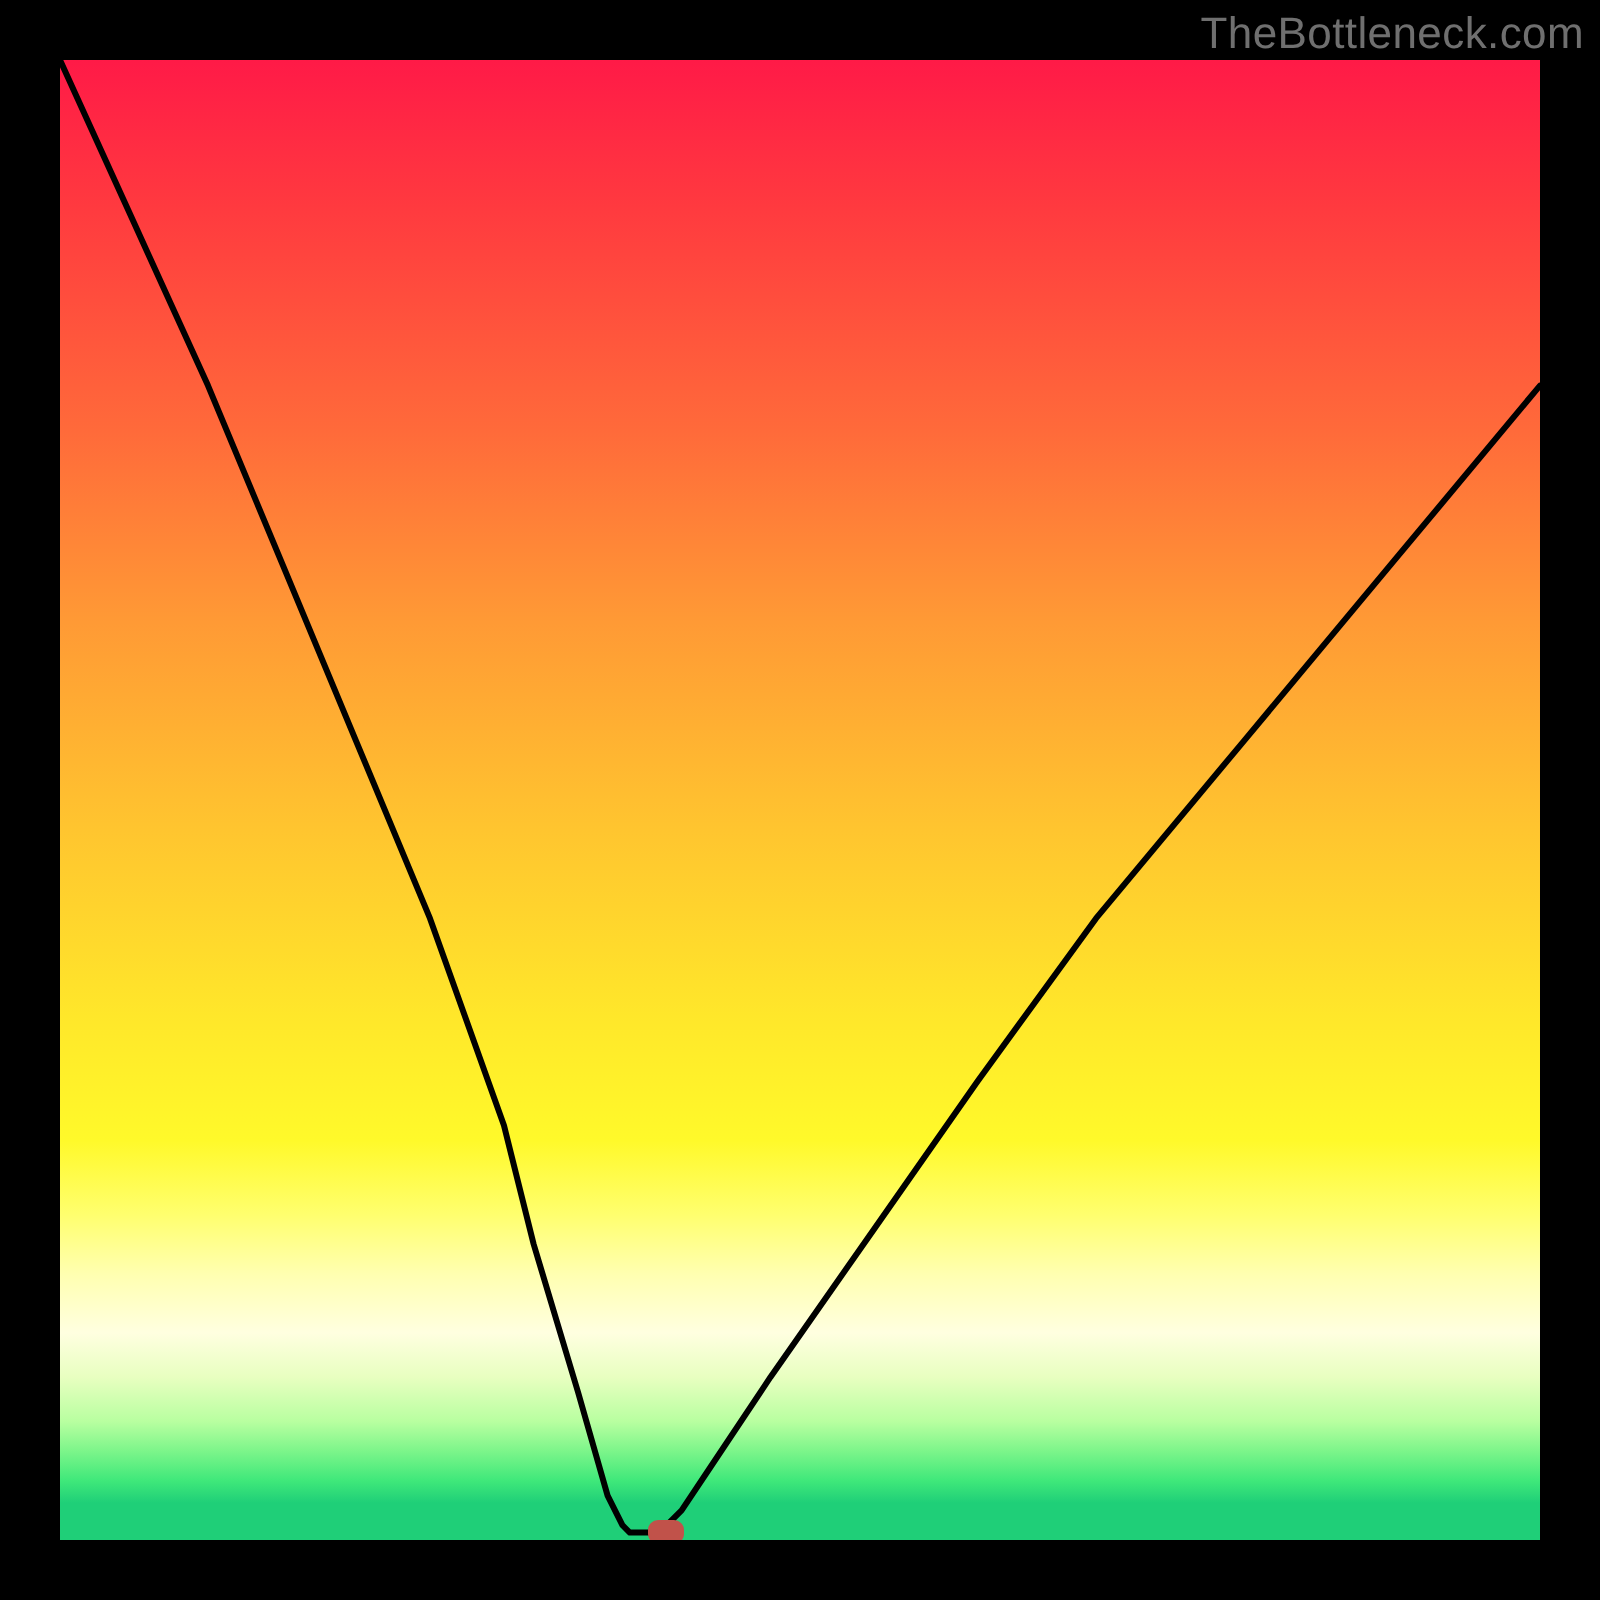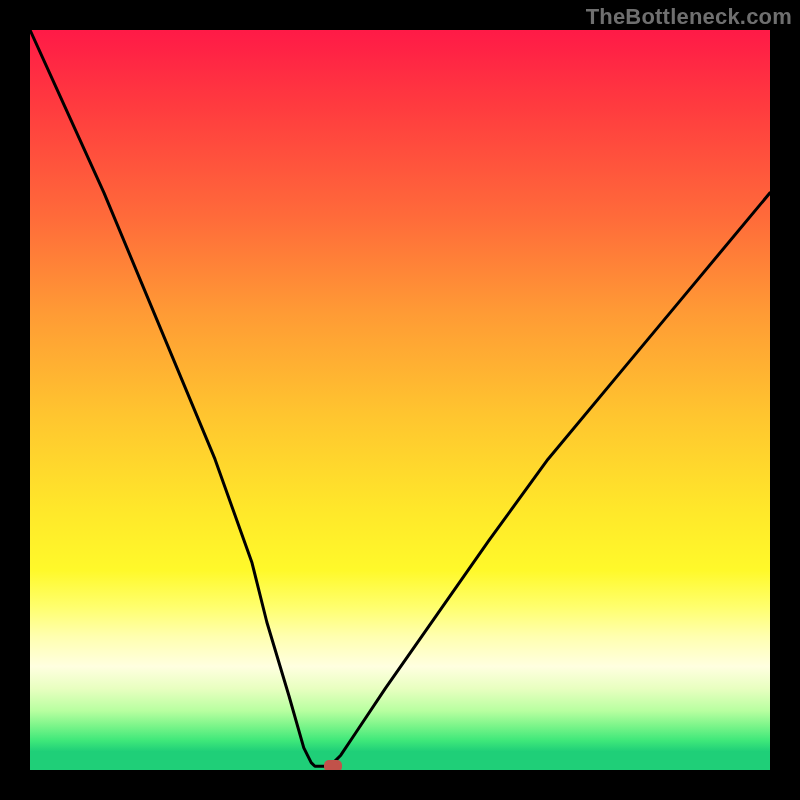--- a/index.html
+++ b/index.html
@@ -59,21 +59,21 @@
     border-radius: 5px;
     background: #c1524a;
     transform: translate(-50%, -50%);
   }
   .watermark {
     position: absolute;
     top: 4px;
     right: 8px;
     color: #6f6f6f;
     font-size: 22px;
-    font-weight: 700;
+    font-weight: 400;
     letter-spacing: 0.2px;
   }
 </style>
 </head>
 <body>
 
 <div class="outer">
   <div class="watermark">TheBottleneck.com</div>
 
   <div class="plot">

